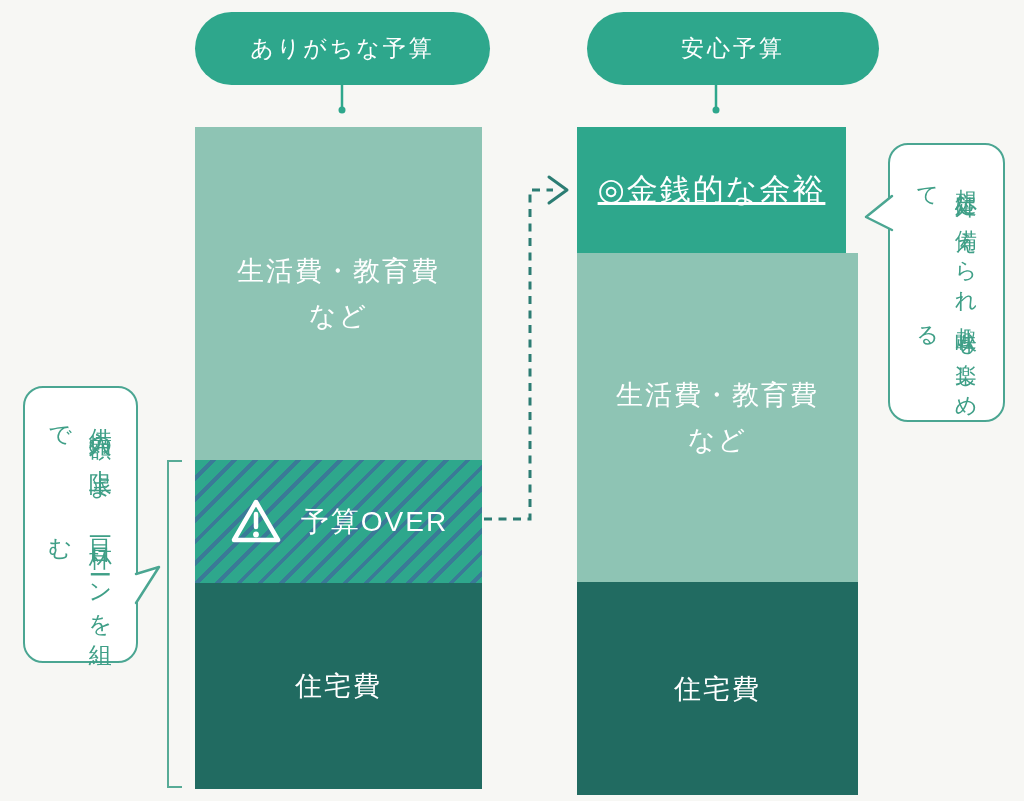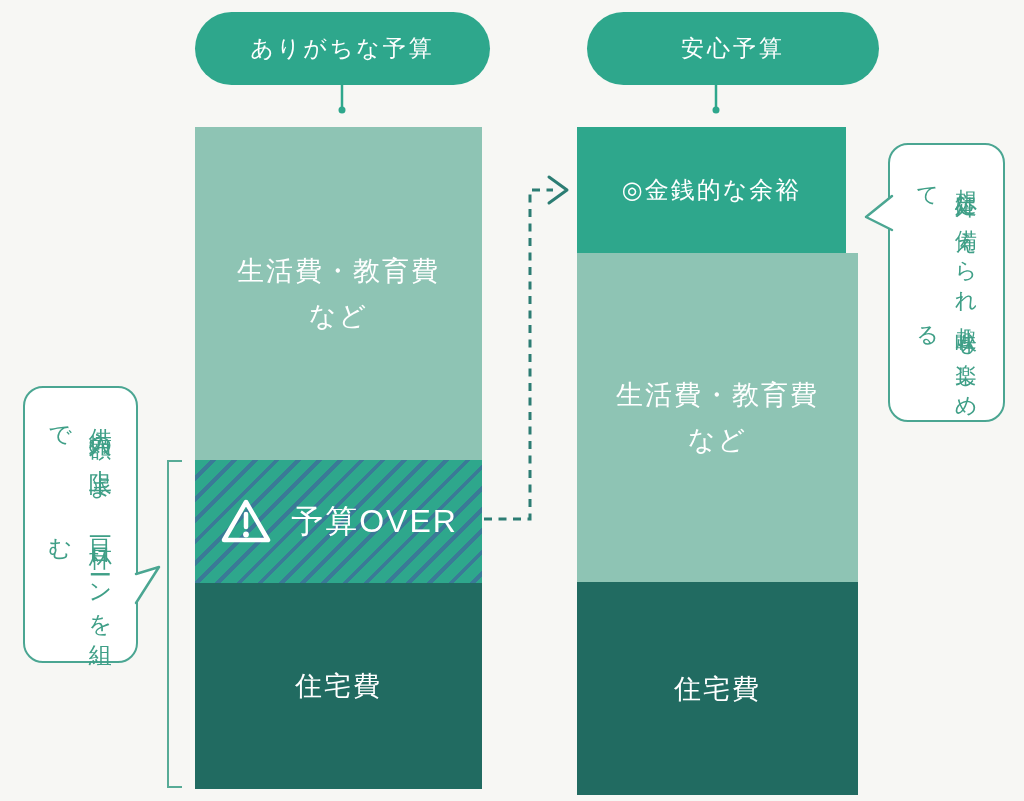--- a/index.html
+++ b/index.html
@@ -15,23 +15,23 @@
         display:flex;align-items:center;justify-content:center;color:#fff;font-size:23px;
         letter-spacing:3px;z-index:3;}
   .pill-left{left:195px;width:295px;}
   .pill-right{left:587px;width:292px;}
 
   .bar-sec{position:absolute;display:flex;flex-direction:column;align-items:center;
            justify-content:center;color:#fff;text-align:center;letter-spacing:2px;z-index:1;}
   .l-sec1{left:195px;top:127px;width:287px;height:333px;background:var(--light);font-size:27px;line-height:1.65;}
   .l-sec2{left:195px;top:460px;width:287px;height:123px;
           background:repeating-linear-gradient(135deg,var(--green) 0 11px,var(--stripe) 11px 15px);
-          flex-direction:row;gap:18px;font-size:32px;}
+          flex-direction:row;gap:18px;font-size:28px;}
   .l-sec3{left:195px;top:583px;width:287px;height:206px;background:var(--dark);font-size:27px;}
-  .r-sec1{left:577px;top:127px;width:269px;height:126px;background:var(--green);font-size:24px;}
+  .r-sec1{left:577px;top:127px;width:269px;height:126px;background:var(--green);font-size:31px;text-decoration:underline;}
   .r-sec2{left:577px;top:253px;width:281px;height:329px;background:var(--light);font-size:27px;line-height:1.65;}
   .r-sec3{left:577px;top:582px;width:281px;height:213px;background:var(--dark);font-size:27px;}
 
   .bracket{position:absolute;left:167px;top:460px;width:15px;height:328px;
            border:2px solid var(--bracket);border-right:none;z-index:2;}
 
   .overlay{position:absolute;left:0;top:0;width:1024px;height:801px;z-index:5;pointer-events:none;}
   .stem{stroke:var(--green);stroke-width:2.5;}
   .stem-dot{fill:var(--green);}
   .dashline{stroke:var(--dash);stroke-width:3;fill:none;stroke-dasharray:8 6.5;}

